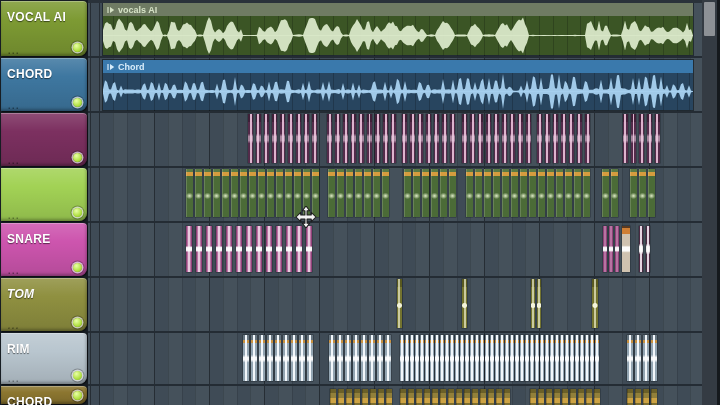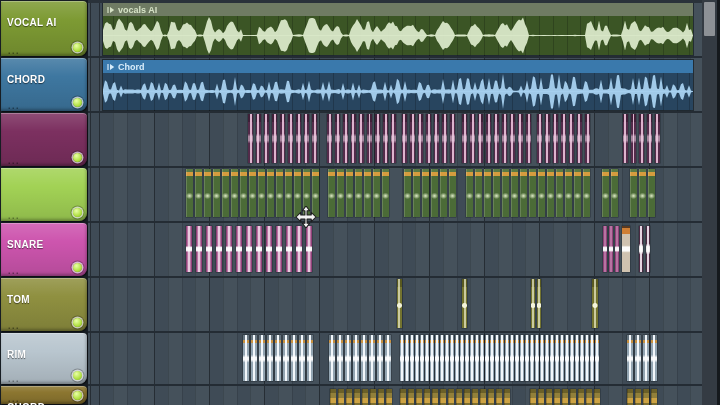--- a/index.html
+++ b/index.html
@@ -4,21 +4,21 @@
 <style>
   * { margin:0; padding:0; box-sizing:border-box; }
   html,body { width:720px; height:405px; overflow:hidden; background:#1e252c;
     font-family:"Liberation Sans", sans-serif; }
   #app { position:relative; width:720px; height:405px; background:#1e252c; overflow:hidden; }
 
   
   .track-panel { position:absolute; left:0; top:0; width:88px; height:405px; background:#171d23; }
   .trk { position:absolute; left:1px; width:86px; border-radius:0 4px 8px 0;
     box-shadow: inset 0 1px 0 rgba(255,255,255,0.28), inset -1px -2px 3px rgba(0,0,0,0.28), 1px 1px 1px rgba(0,0,0,0.5); }
-  .trk .nm { display:block; padding:16px 0 0 6px; font-size:10px; font-weight:bold; color:#fff;
+  .trk .nm { display:block; padding:9px 0 0 6px; font-size:12px; font-weight:bold; color:#fff;
     letter-spacing:0.3px; text-shadow:0 1px 1px rgba(0,0,0,0.55); white-space:nowrap; }
   .trk .dots { position:absolute; left:7px; bottom:0px; font-size:9px; font-weight:bold;
     letter-spacing:1.5px; color:rgba(0,0,0,0.38); }
   .trk .led { position:absolute; right:5px; bottom:4px; width:9px; height:9px; border-radius:50%;
     background:radial-gradient(circle at 38% 32%, #e9ffa6, #aede3e 62%, #7fae24);
     box-shadow:0 0 0 1.5px rgba(255,255,255,0.65), 0 0 0 2.5px rgba(0,0,0,0.25); }
 
   
   .playlist { position:absolute; left:88px; top:0; width:614px; height:405px; overflow:hidden;
     background:
@@ -101,21 +101,21 @@
       </div>
       <div class="trk" style="top: 168px; height: 53px; background: linear-gradient(rgba(255, 255, 255, 0.14), rgba(255, 255, 255, 0) 35%, rgba(0, 0, 0, 0.12)), rgb(162, 210, 85);">
         <div class="dots" style="color: rgba(0, 0, 0, 0.38);">...</div>
         <div class="led"></div>
       </div>
       <div class="trk" style="top: 223px; height: 53px; background: linear-gradient(rgba(255, 255, 255, 0.14), rgba(255, 255, 255, 0) 35%, rgba(0, 0, 0, 0.12)), rgb(205, 85, 174);">
         <div class="nm">SNARE</div>
         <div class="dots" style="color: rgba(0, 0, 0, 0.45);">...</div>
         <div class="led"></div>
       </div>
-      <div class="trk" style="top: 278px; height: 53px; background: linear-gradient(rgba(255, 255, 255, 0.14), rgba(255, 255, 255, 0) 35%, rgba(0, 0, 0, 0.12)), rgb(143, 144, 64);">
+      <div class="trk" style="top: 278px; height: 53px; background: linear-gradient(rgba(255, 255, 255, 0.14), rgba(255, 255, 255, 0) 35%, rgba(0, 0, 0, 0.12)), rgb(143, 144, 64); font-style: italic;">
         <div class="nm">TOM</div>
         <div class="dots" style="color: rgba(0, 0, 0, 0.45);">...</div>
         <div class="led"></div>
       </div>
       <div class="trk" style="top: 333px; height: 51px; background: linear-gradient(rgba(255, 255, 255, 0.14), rgba(255, 255, 255, 0) 35%, rgba(0, 0, 0, 0.12)), rgb(185, 198, 207);">
         <div class="nm">RIM</div>
         <div class="dots" style="color: rgba(0, 0, 0, 0.38);">...</div>
         <div class="led"></div>
       </div>
       <div class="trk" style="top: 386px; height: 18px; background: linear-gradient(rgba(255, 255, 255, 0.14), rgba(255, 255, 255, 0) 35%, rgba(0, 0, 0, 0.12)), rgb(140, 118, 48);">

